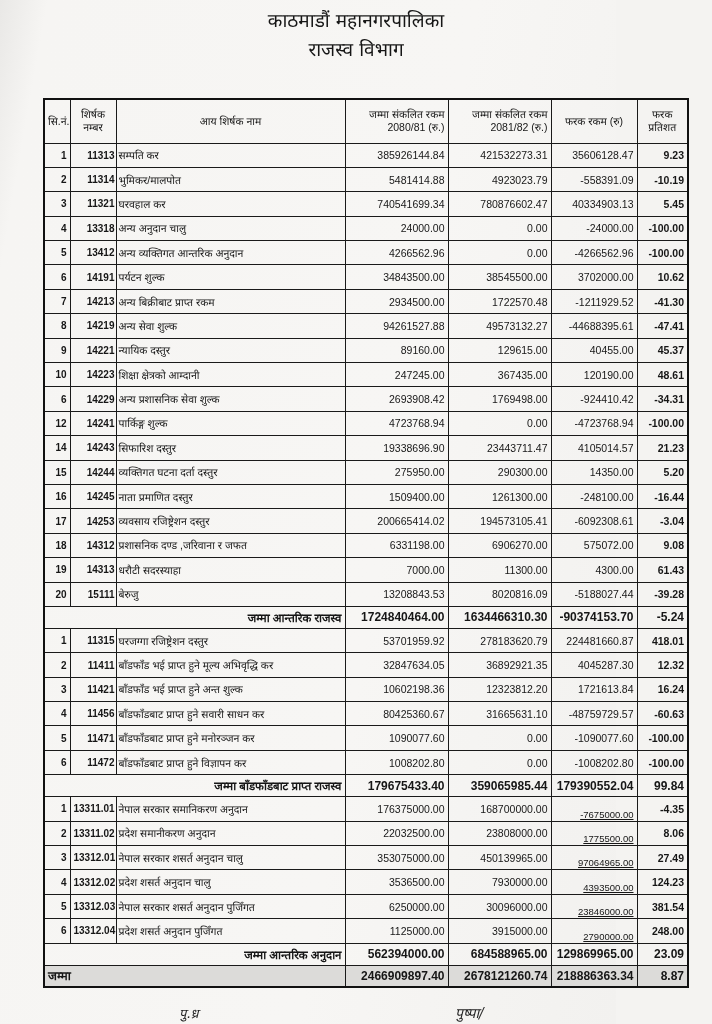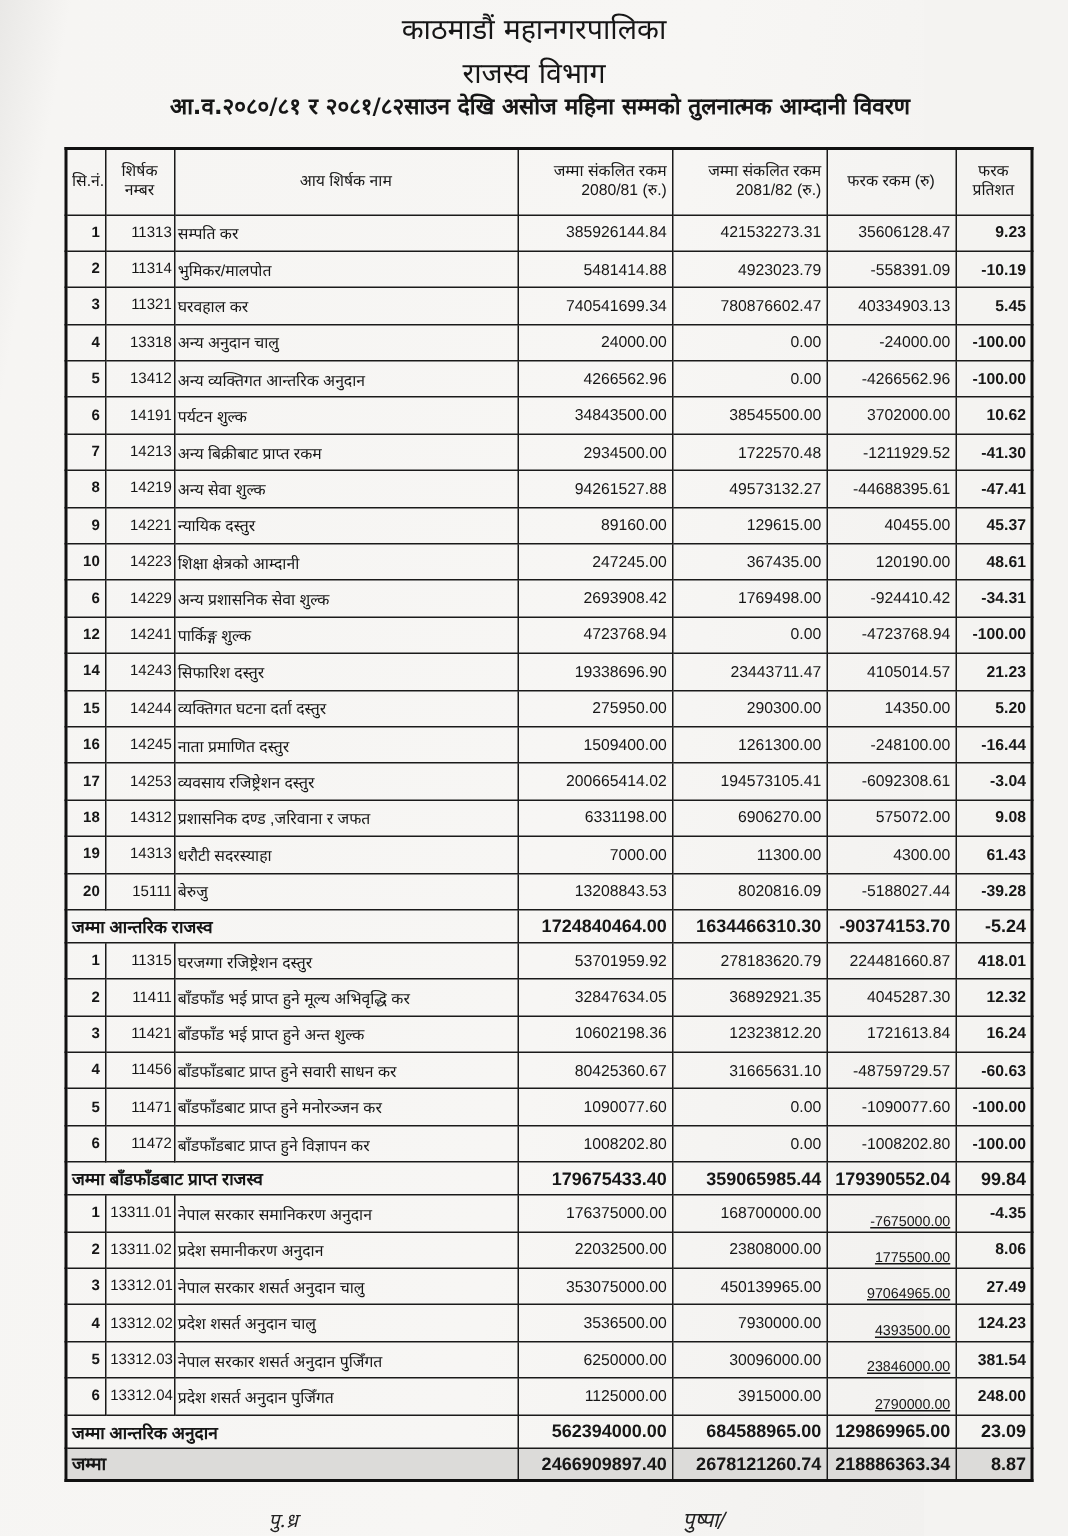--- a/index.html
+++ b/index.html
@@ -40,40 +40,39 @@
   col.c-b { width: 103px; }
   col.c-diff { width: 86px; }
   col.c-pct { width: 51px; }
   th, td { border: 1.3px solid #1a1a1a; padding: 0 3px; overflow: hidden; white-space: nowrap; }
   th { height: 44px; font-weight: normal; font-size: 10.5px; line-height: 13px; }
   th.center { text-align: center; }
   th.right { text-align: right; }
   td { height: 24.4px; }
   td.num { text-align: right; }
   td.sn { text-align: right; font-weight: bold; font-size: 10px; }
-  td.code { text-align: right; font-weight: normal; font-size: 10px; padding-right: 1px; }
+  td.code { text-align: right; font-weight: bold; font-size: 10px; padding-right: 1px; }
   td.name { text-align: left; font-size: 10.5px; padding-left: 2px; }
   td.pct { text-align: right; font-weight: bold; }
   td.diff-low { vertical-align: bottom; padding-bottom: 1px; font-size: 9.5px; text-decoration: underline; }
   tr.subtotal td { font-weight: bold; font-size: 12px; height: 22px; }
-  tr.subtotal td.label { text-align: left; font-size: 11.5px; }
+  tr.subtotal td.label { text-align: right; font-size: 11.5px; }
   tr.grand td { font-weight: bold; font-size: 12px; height: 22px; background: #dcdbd9; }
   tr.grand td.label { text-align: left; }
   .scribble {
     position: absolute; font-family: "DejaVu Serif", serif; font-style: italic;
     color: #222; font-size: 13px;
   }
 </style>
 </head>
 <body>
 
 <div class="page">
   <div class="title1">काठमाडौं महानगरपालिका</div>
   <div class="title2">राजस्व विभाग</div>
-  <div class="subtitle">आ.व.२०८०/८१ र २०८१/८२साउन देखि असोज महिना सम्मको  तुलनात्मक आम्दानी विवरण</div>
 
   <table>
     <colgroup>
       <col class="c-sn">
         <col class="c-code">
         <col class="c-name">
         <col class="c-a">
         <col class="c-b">
         <col class="c-diff">
         <col class="c-pct">

